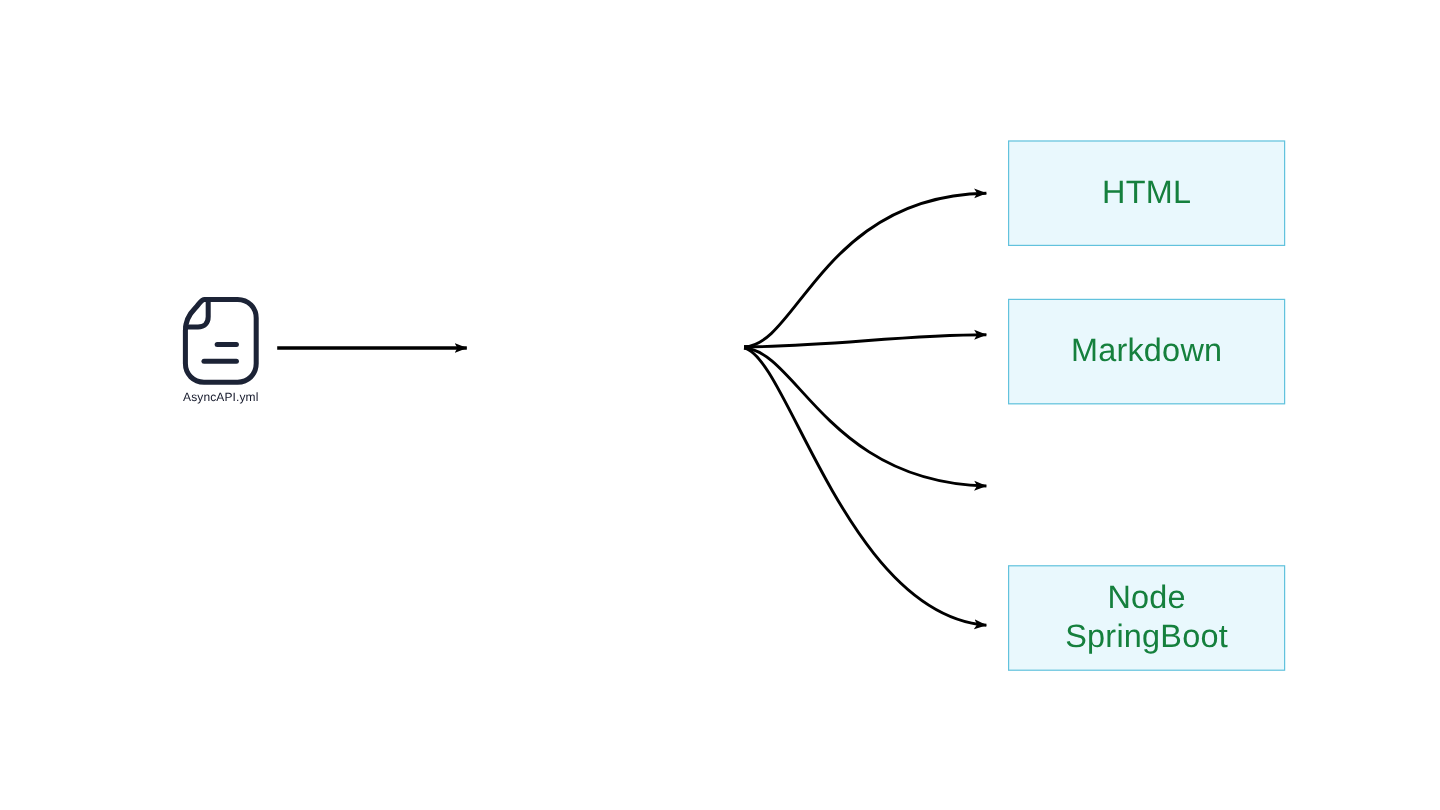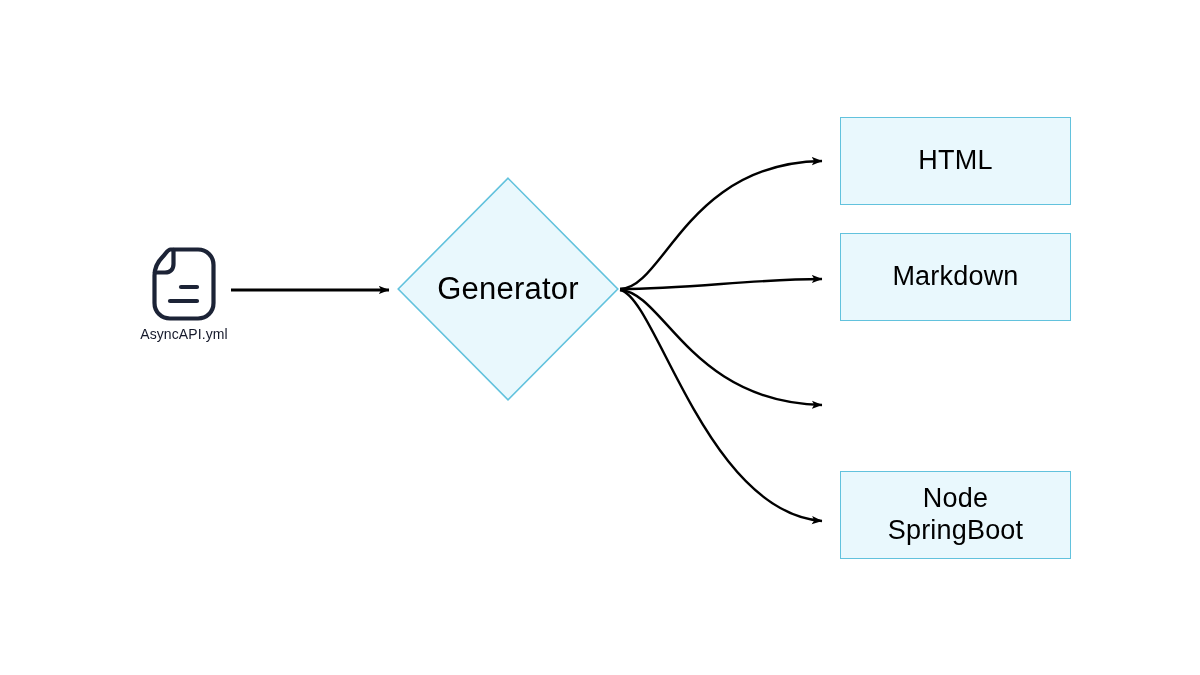--- a/index.html
+++ b/index.html
@@ -42,21 +42,21 @@
     top: 0px;
     width: 72px;
     height: 76px;
   }
   .source-label {
     position: absolute;
     left: 0;
     top: 80px;
     width: 112px;
     text-align: center;
-    font-size: 14px;
+    font-size: 10px;
     color: #15192b;
     letter-spacing: 0.1px;
     white-space: nowrap;
   }
 
   
   .diamond-wrap {
     position: absolute;
     left: 397px;
     top: 177px;
@@ -89,26 +89,26 @@
     height: 88px;
     background: #e9f8fd;
     border: 1.6px solid #62c2dd;
     box-sizing: border-box;
     display: flex;
     align-items: center;
     justify-content: center;
     text-align: center;
     font-size: 27px;
     line-height: 1.18;
-    color: #000000;
+    color: #15803d;
     letter-spacing: 0.2px;
   }
   .out-box span { display: block; white-space: pre-line; }
   .out-0 { top: 117px; }
-  .out-1 { top: 233px; }
+  .out-1 { top: 249px; }
   .out-2 { top: 353px; }
   .out-3 { top: 471px; }
 </style>
 </head>
 <body>
 
 <div id="canvas">
 
   <svg id="wires" viewBox="0 0 1200 675">
     <defs>
@@ -133,26 +133,20 @@
       <path d="M22.5,3.5 L50,3.5 C58.8,3.5 65.5,10.2 65.5,19 L65.5,57 C65.5,65.8 58.8,72.5 50,72.5
                L22,72.5 C13.2,72.5 6.5,65.8 6.5,57 L6.5,29.5
                C6.5,21 10,15.5 14.5,11 C18.2,7.3 19.5,3.5 22.5,3.5 Z" fill="#ffffff" stroke="#1c2336" stroke-width="4.2" stroke-linejoin="round"></path>
       <path d="M25.5,3.8 L25.5,18 C25.5,23.3 22.3,26.5 17,26.5 L6.8,26.5" fill="none" stroke="#1c2336" stroke-width="4.2" stroke-linecap="round" stroke-linejoin="round"></path>
       <line x1="33" y1="41" x2="49" y2="41" stroke="#1c2336" stroke-width="4.2" stroke-linecap="round"></line>
       <line x1="22" y1="55" x2="49" y2="55" stroke="#1c2336" stroke-width="4.2" stroke-linecap="round"></line>
     </svg>
     <div class="source-label">AsyncAPI.yml</div>
   </div>
 
-  <div class="diamond-wrap">
-    <svg class="diamond-shape" viewBox="0 0 222 224">
-      <polygon points="111,1.2 220.8,112 111,222.8 1.2,112" fill="#e9f8fd" stroke="#62c2dd" stroke-width="1.6"></polygon>
-    </svg>
-    <div class="diamond-label">Generator</div>
-  </div>
 
   <div class="out-box out-0">
     <span>HTML</span>
   </div>
   <div class="out-box out-1">
     <span>Markdown</span>
   </div>
   <div class="out-box out-3">
     <span>Node
 SpringBoot</span>

